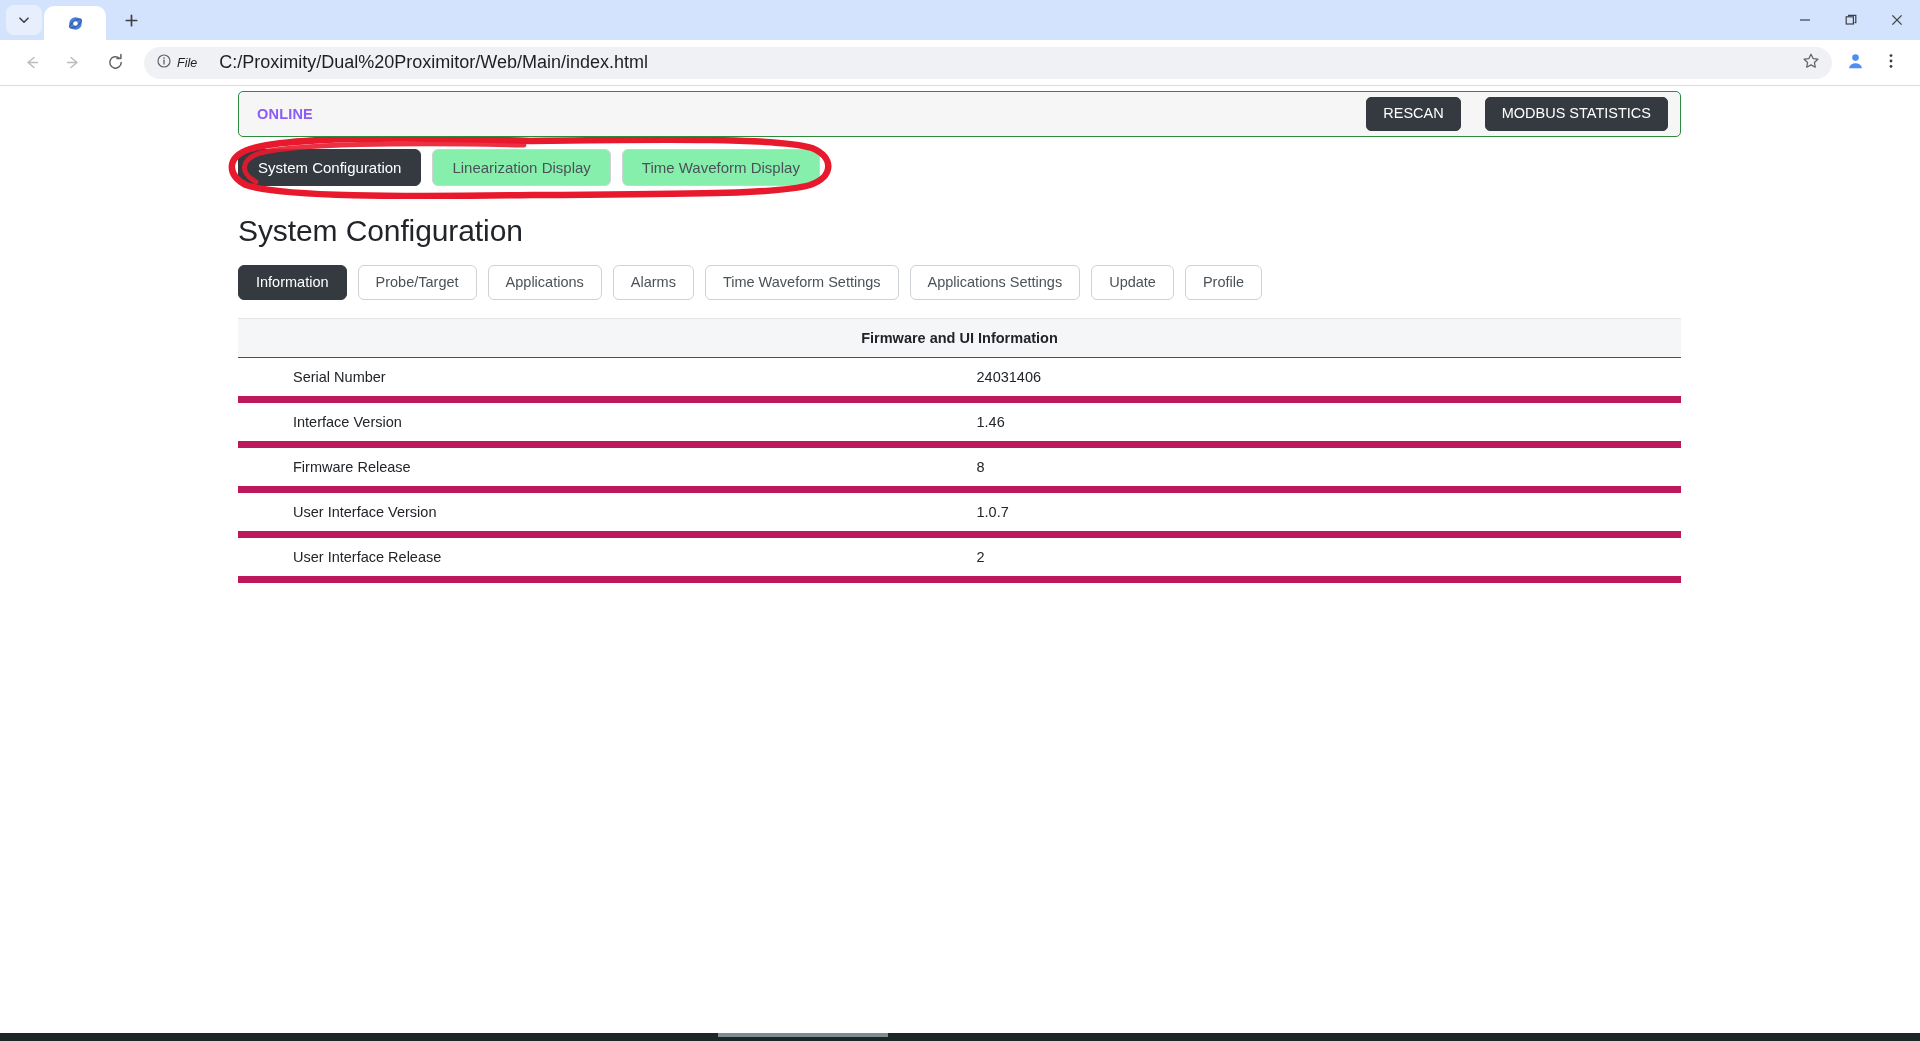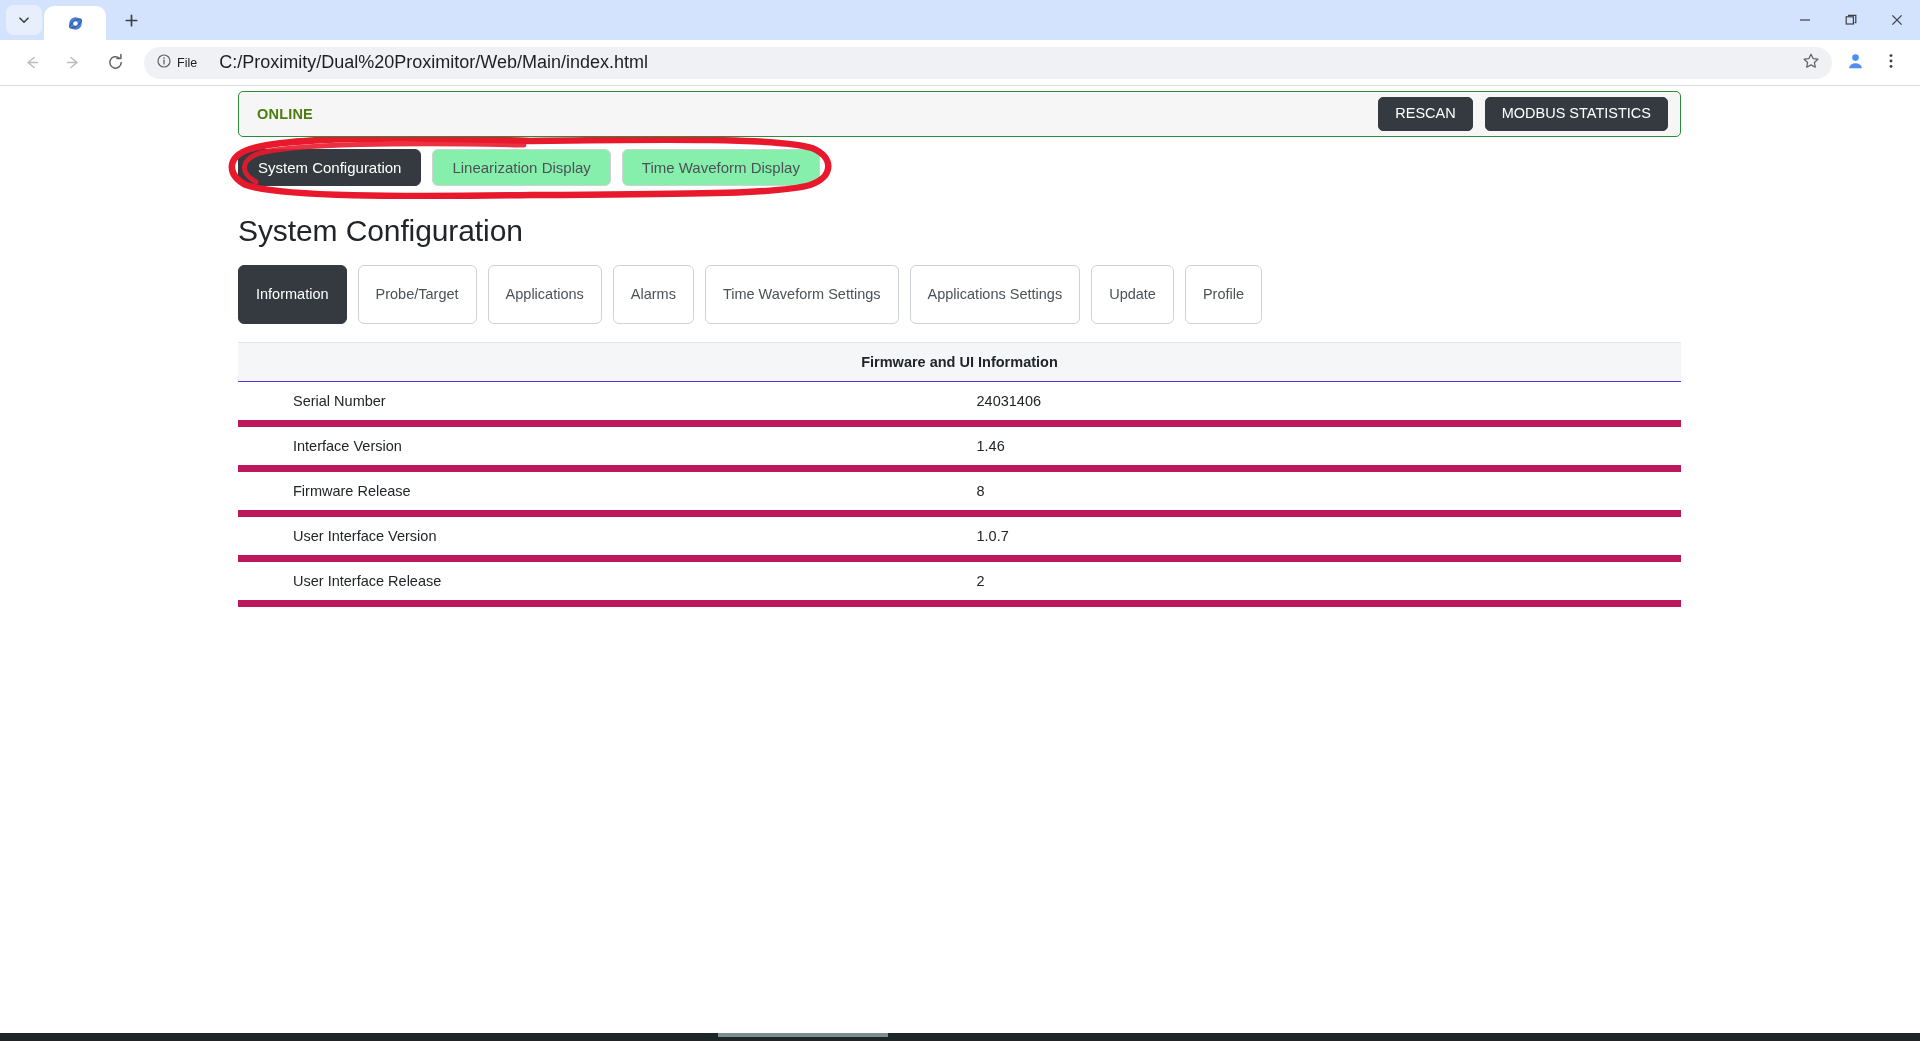--- a/index.html
+++ b/index.html
@@ -91,21 +91,21 @@
     align-items: center;
     padding: 0 6px 0 10px;
     position: relative;
   }
   .file-chip {
     display: flex; align-items: center; gap: 5px;
     padding: 2px 8px 2px 2px;
     border-radius: 14px;
     flex-shrink: 0;
   }
-  .file-chip .lbl { font-size: 12.5px; color: #1f1f1f; }
+  .file-chip .lbl { font-size: 12.5px; color: #1f1f1f; font-style: italic; }
   .url-text {
     margin-left: 14px;
     font-size: 18px;
     color: #1f1f1f;
     white-space: nowrap;
     overflow: hidden;
   }
   .omni-right { margin-left: auto; display: flex; align-items: center; gap: 0px; }
   .icon-btn {
     width: 30px; height: 30px;
@@ -138,29 +138,29 @@
     border: 1px solid #2e8b3d;
     background: #f6f6f6;
     border-radius: 5px;
     height: 46px;
     display: flex;
     align-items: center;
     padding: 0 12px 0 18px;
     position: relative;
   }
   .alert-online .status {
-    color: #4d7c0f;
+    color: #8b5cf6;
     font-weight: bold;
     font-size: 14.5px;
     letter-spacing: 0.2px;
   }
   .alert-btns {
     margin-left: auto;
     display: flex;
-    gap: 12px;
+    gap: 24px;
   }
   .btn-dark {
     background: #343a40;
     color: #ffffff;
     border: 1px solid #343a40;
     border-radius: 5px;
     font-size: 14.5px;
     padding: 8px 16px;
     font-family: "Liberation Sans", sans-serif;
     cursor: pointer;
@@ -213,21 +213,21 @@
 
   .sub-tabs {
     margin-top: 17px;
     display: flex;
     gap: 11px;
     flex-wrap: nowrap;
   }
   .sub-tab {
     border-radius: 6px;
     font-size: 14.5px;
-    padding: 20px 17px;
+    padding: 8px 17px;
     font-family: "Liberation Sans", sans-serif;
     cursor: pointer;
     line-height: 1.15;
     white-space: nowrap;
     background: #ffffff;
     color: #4b5257;
     border: 1px solid #ced2d6;
   }
   .sub-tab.active {
     background: #343a40;

